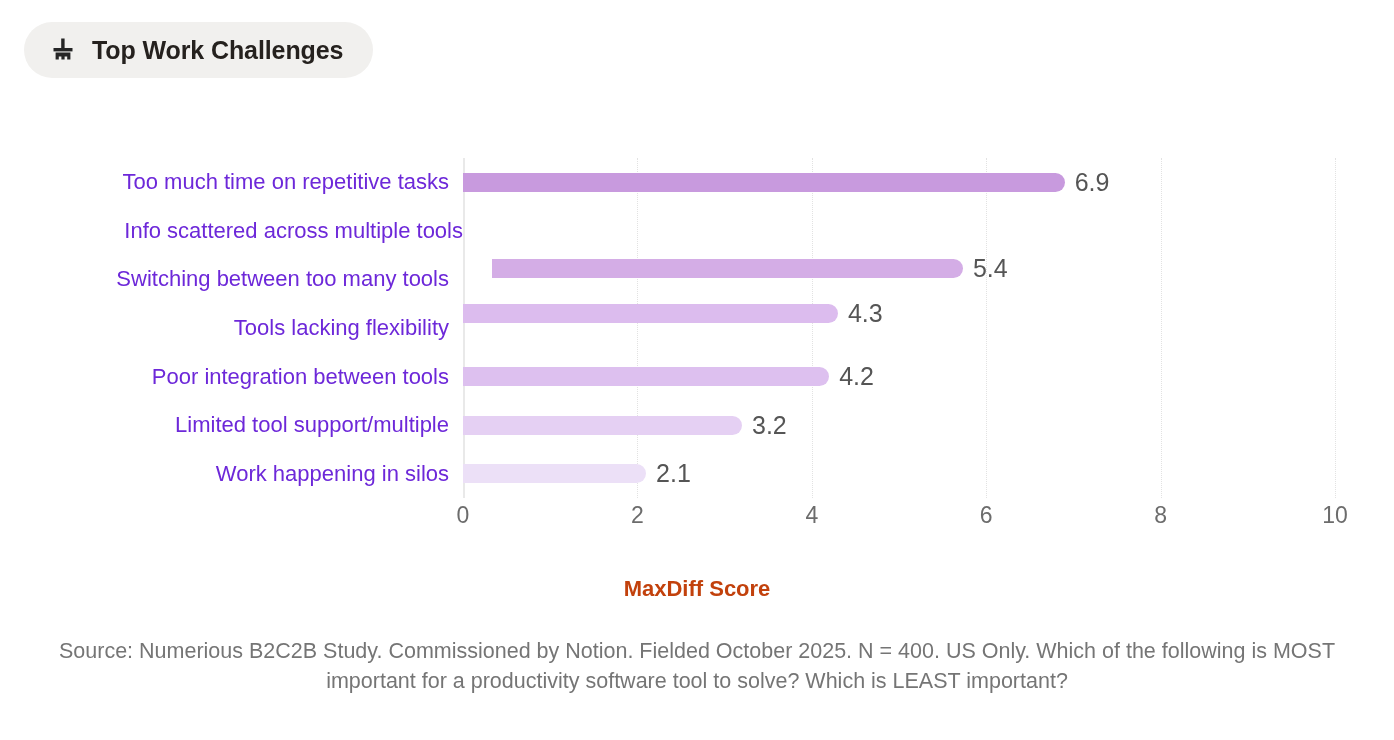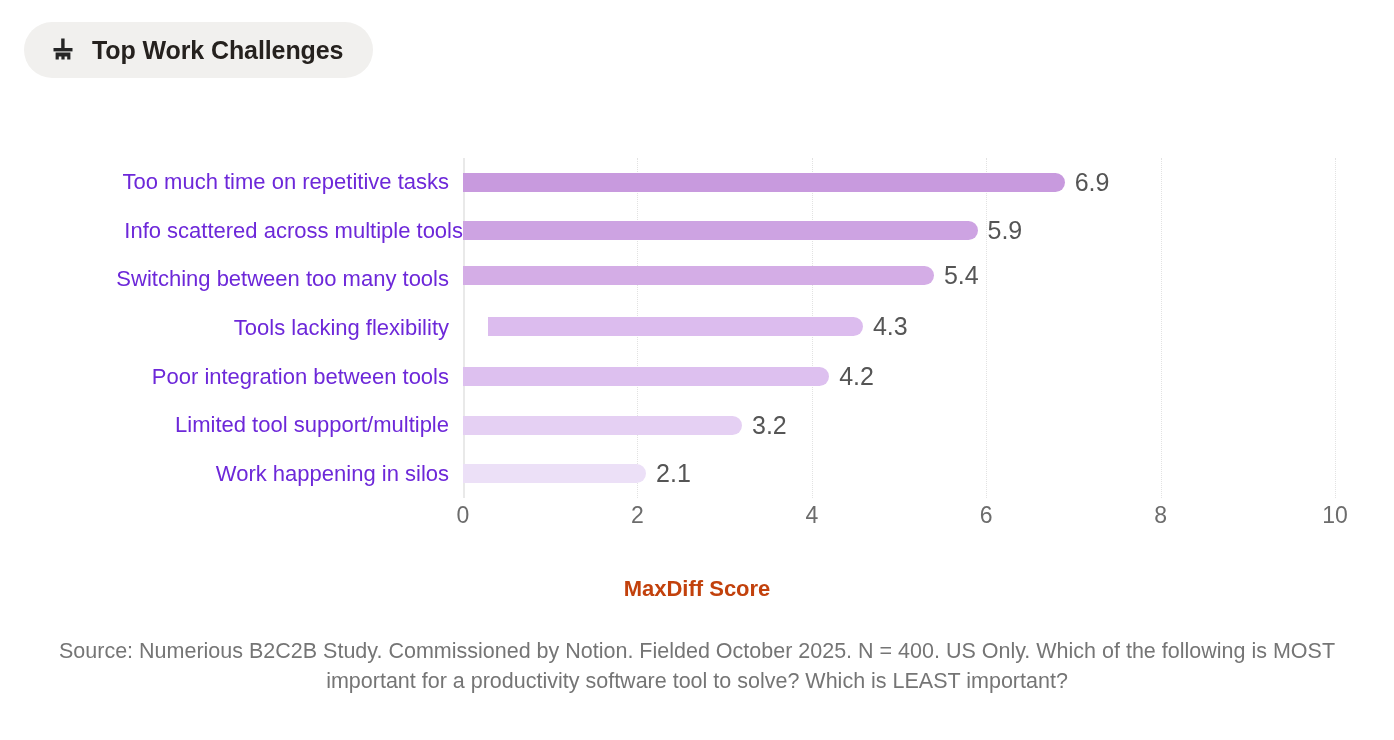--- a/index.html
+++ b/index.html
@@ -212,29 +212,25 @@
     <div class="gridline" style="left:348.8px;"></div>
     <div class="gridline" style="left:523.2px;"></div>
     <div class="gridline" style="left:697.6px;"></div>
     <div class="gridline" style="left:872px;"></div>
 
     <div class="rows">
       <div class="row" style="top:0px;">
         <div class="bar" style="width:601.7px;background:#c89ade;"></div>
         <div class="bar-value">6.9</div>
       </div>
-      <div class="row" style="top:48.57px;">
-        <div class="bar" style="width:514.5px;background:#cda3e2;"></div>
-        <div class="bar-value">5.9</div>
-      </div>
-      <div class="row" style="top:93px;">
+      <div class="row" style="top:86px;margin-left:29px;">
         <div class="bar" style="width:470.9px;background:#d4ade6;"></div>
         <div class="bar-value">5.4</div>
       </div>
-      <div class="row" style="top:144px;margin-left:25px;">
+      <div class="row" style="top:131px;">
         <div class="bar" style="width:374.9px;background:#dcbcee;"></div>
         <div class="bar-value">4.3</div>
       </div>
       <div class="row" style="top:194.28px;">
         <div class="bar" style="width:366.2px;background:#ddc0ef;"></div>
         <div class="bar-value">4.2</div>
       </div>
       <div class="row" style="top:242.85px;">
         <div class="bar" style="width:279.0px;background:#e5d0f3;"></div>
         <div class="bar-value">3.2</div>

